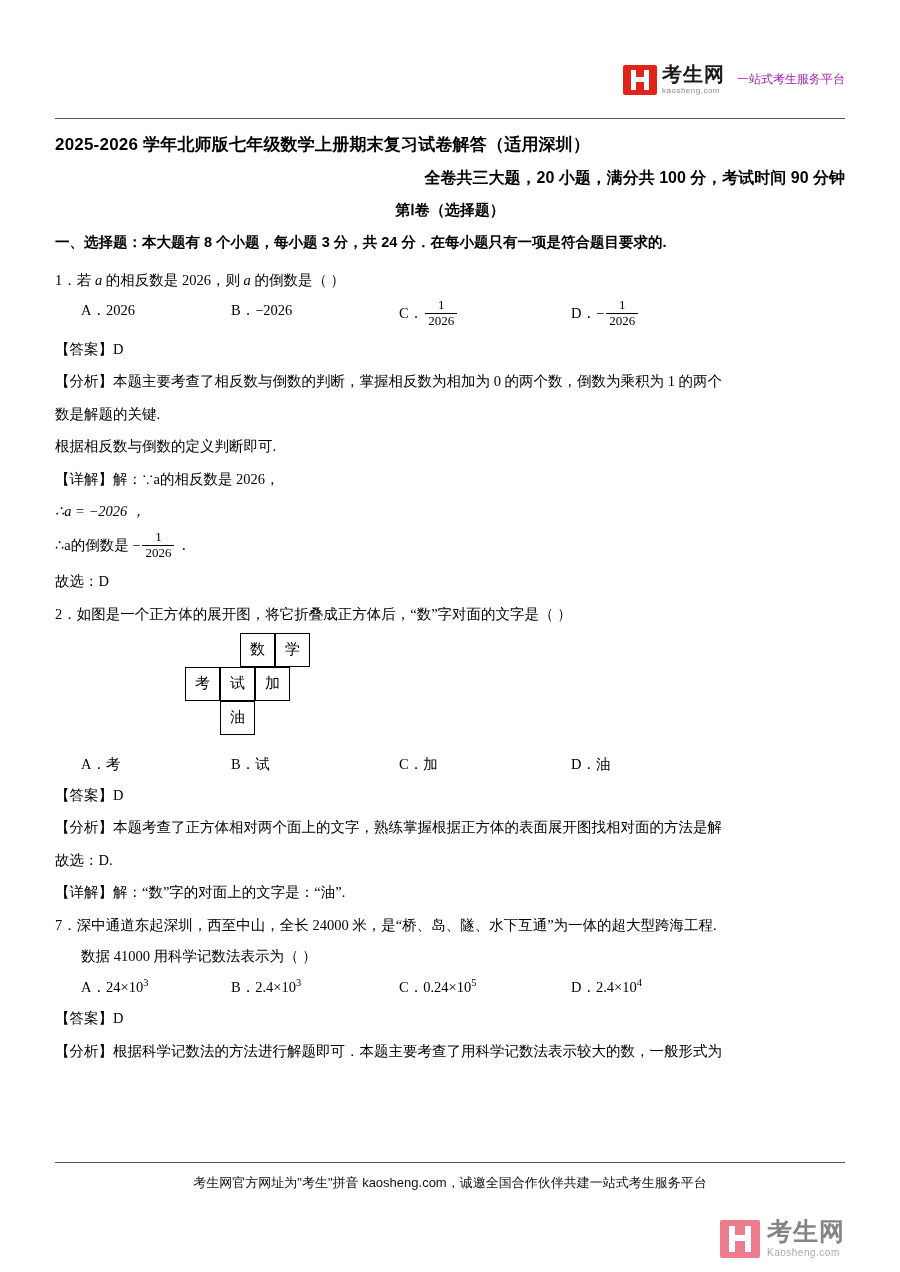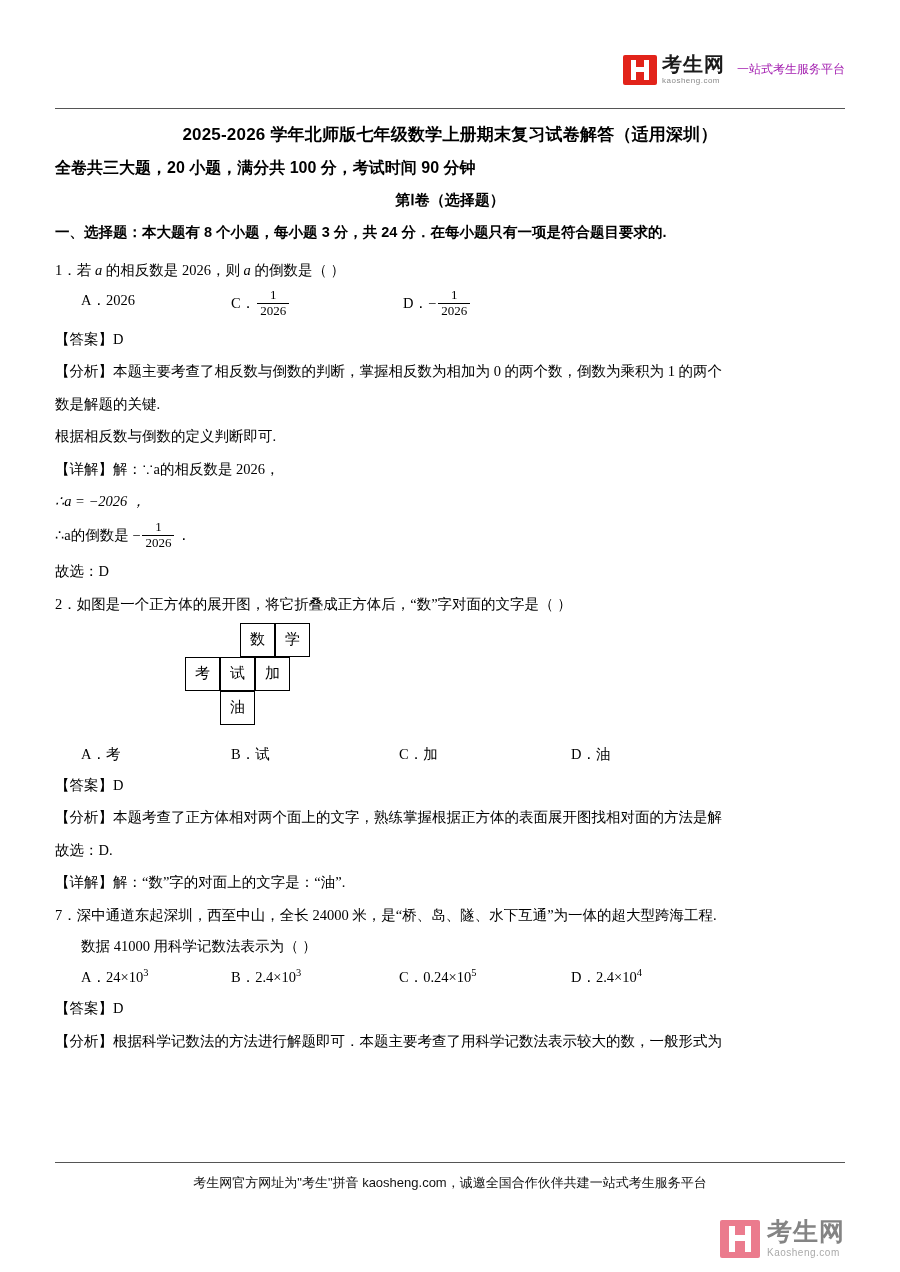--- a/index.html
+++ b/index.html
@@ -13,21 +13,21 @@
     position: relative;
     font-family: "Liberation Serif", "DejaVu Serif", serif;
     color: #000000;
     overflow: hidden;
   }
   .page {
     position: relative;
     width: 900px;
     height: 1272px;
     box-sizing: border-box;
-    padding: 4px 55px;
+    padding: 14px 55px;
   }
 
   
   .header {
     height: 104px;
     position: relative;
   }
   .logo-wrap {
     position: absolute;
     right: 0;
@@ -92,29 +92,28 @@
   }
 
   hr.rule {
     border: none;
     border-top: 1px solid #555;
     margin: 0 0 14px 0;
   }
 
   
   .doc-title {
-    text-align: center;
     font-size: 17px;
     font-weight: bold;
     font-family: "Liberation Sans", sans-serif;
     margin: 6px 0 12px 0;
     letter-spacing: 0.2px;
   }
   .doc-subtitle {
-    text-align: left;
+    text-align: right;
     font-size: 16px;
     font-weight: bold;
     font-family: "Liberation Sans", sans-serif;
     margin: 0 0 12px 0;
   }
   .section-title {
     text-align: center;
     font-size: 15px;
     font-weight: bold;
     font-family: "Liberation Sans", sans-serif;
@@ -315,20 +314,21 @@
   <p class="part-heading">
     <b class="tag">一、选择题：</b><b>本大题有 8 个小题，每小题 3 分，共 24 分．在每小题只有一项是符合题目要求的.</b>
   </p>
 
   <p class="line q">
     <span>1．若 </span><span class="it">a</span><span> 的相反数是 2026，则 </span><span class="it">a</span><span> 的倒数是（          ）</span>
   </p>
 
   <div class="opts">
     <span class="o1">A．2026</span>
+    <span class="o2">B．−2026</span>
     <span class="o3">
       <span>C．</span><span class="frac">
           <span class="num">1</span>
           <span class="den">2026</span>
         </span>
     </span>
     <span class="o4">
       <span>D．−</span><span class="frac">
           <span class="num">1</span>
           <span class="den">2026</span>

